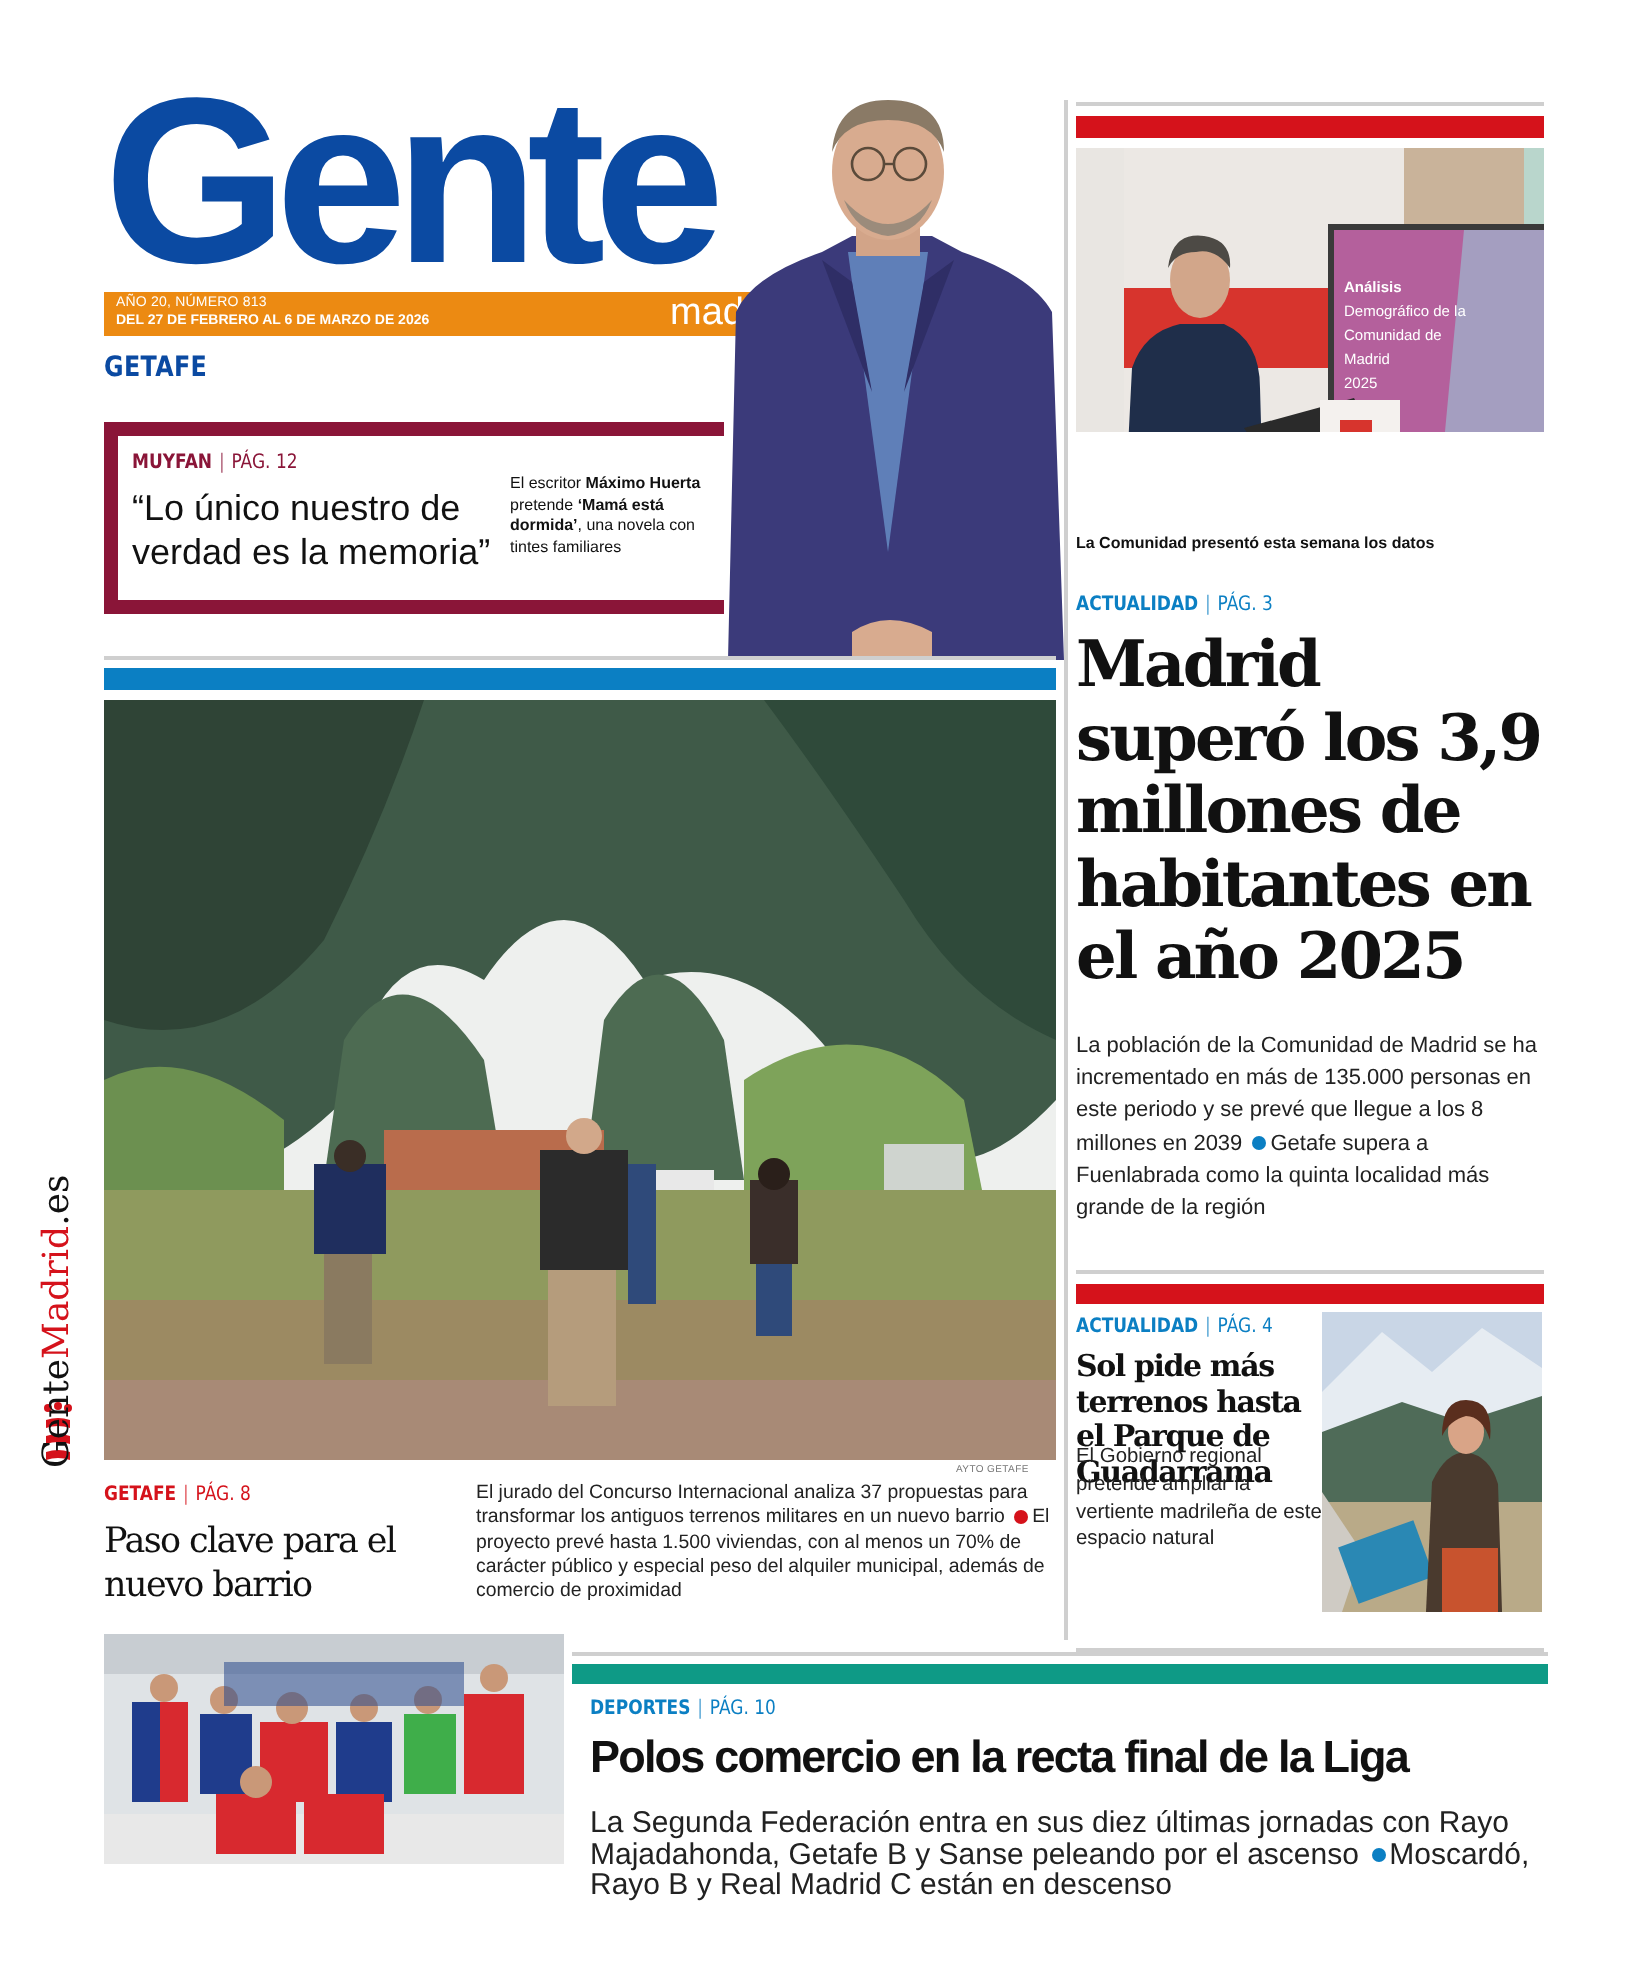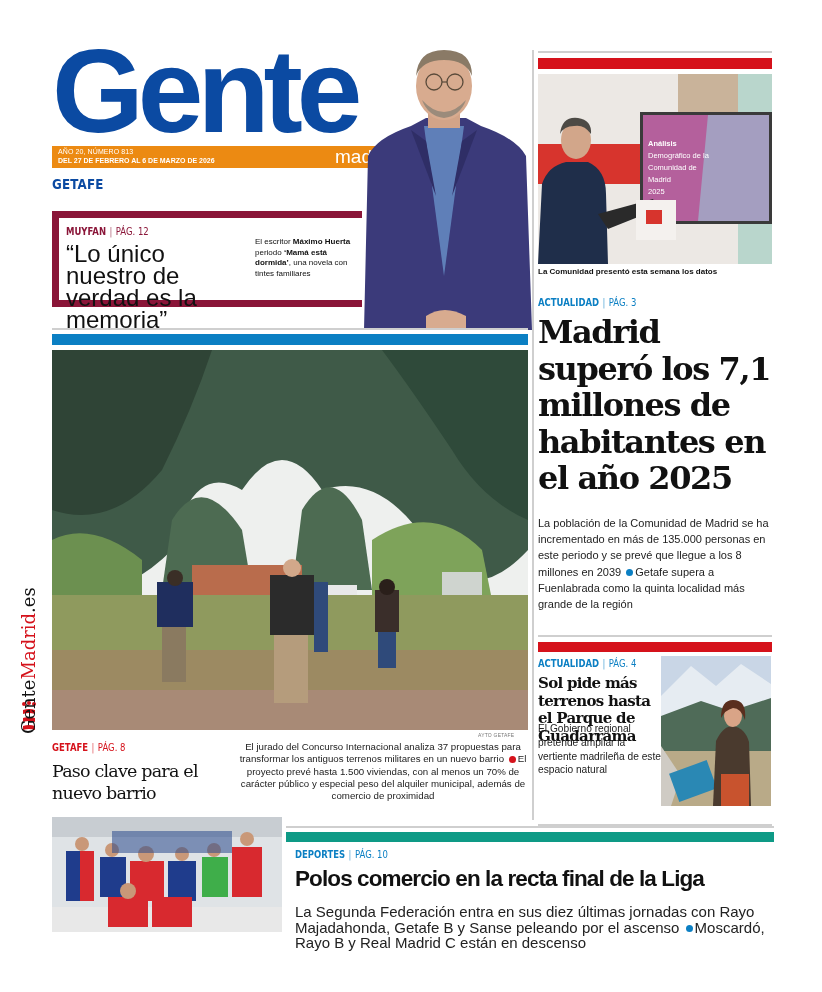--- a/index.html
+++ b/index.html
@@ -14,32 +14,32 @@
   .issue-l1 { left: 58px; top: 148px; font-size: 7px; color: #fff; font-weight: 400; letter-spacing: 0.1px; }
   .issue-l2 { left: 58px; top: 157px; font-size: 7px; color: #fff; font-weight: 700; }
   .edition { left: 335px; top: 146px; font-size: 19px; color: #fff; }
   .city { left: 52px; top: 176px; font-size: 14px; font-weight: 700; color: #0b4aa2; letter-spacing: 0.2px; font-family: "DejaVu Sans", sans-serif; transform: scaleX(0.85); transform-origin: left; }
 
   
   .muyfan-box { left: 52px; top: 211px; width: 310px; height: 96px; border: 7px solid #8a1538; border-right: none; background: #fff; }
   .muyfan-tag { left: 66px; top: 226px; font-size: 10px; font-weight: 700; color: #8a1538; font-family: "DejaVu Sans", sans-serif; transform: scaleX(0.85); transform-origin: left; }
   .muyfan-tag .sep, .sec-tag .sep { font-weight: 400; opacity: 0.7; margin: 0 4px; }
   .muyfan-tag .pg, .sec-tag .pg { font-weight: 400; }
-  .muyfan-quote { left: 66px; top: 243px; width: 180px; font-size: 24px; line-height: 22px; color: #111; font-family: "Liberation Sans", sans-serif; }
+  .muyfan-quote { left: 66px; top: 243px; width: 180px; font-size: 18px; line-height: 22px; color: #111; font-family: "Liberation Sans", sans-serif; }
   .muyfan-desc { left: 255px; top: 237px; width: 100px; font-size: 8px; line-height: 10.5px; color: #111; }
   .muyfan-desc b { font-weight: 700; }
 
   
   .portrait { left: 356px; top: 46px; width: 176px; height: 284px; }
 
   
   .vline-left { left: 532px; top: 50px; width: 2px; height: 770px; background: #cfcfcf; }
   .hline-top { left: 538px; top: 51px; width: 234px; height: 2px; background: #cfcfcf; }
   .red-bar { left: 538px; top: 58px; width: 234px; height: 11px; background: #d5121b; }
-  .photo-press { left: 538px; top: 74px; width: 234px; height: 190px; overflow: hidden; background: #e9e6e2; }
+  .photo-press { left: 538px; top: 74px; width: 234px; height: 142px; overflow: hidden; background: #e9e6e2; padding-left: 24px; }
   .caption-press { left: 538px; top: 267px; font-size: 8px; font-weight: 700; color: #111; }
 
   .sec-tag { font-size: 10px; font-weight: 700; color: #0b7fc3; font-family: "DejaVu Sans", sans-serif; transform: scaleX(0.85); transform-origin: left; white-space: nowrap; }
   .tag-actual1 { left: 538px; top: 297px; }
   .headline-main { left: 538px; top: 314px; width: 240px; font-family: "DejaVu Serif", serif; font-weight: 700;
     font-size: 32px; line-height: 36.5px; letter-spacing: -1.4px; color: #111; }
   .body-main { left: 538px; top: 515px; width: 240px; font-size: 11px; line-height: 16.2px; color: #222; }
   .dot { display: inline-block; width: 7px; height: 7px; border-radius: 50%; background: #0b7fc3; margin: 0 2px 1px 2px; vertical-align: middle; }
   .dot.red { background: #d5121b; }
 
@@ -53,21 +53,21 @@
   .hline-bot { left: 538px; top: 824px; width: 234px; height: 2px; background: #cfcfcf; }
 
   
   .hline-center-top { left: 52px; top: 328px; width: 476px; height: 2px; background: #cfcfcf; }
   .blue-bar { left: 52px; top: 334px; width: 476px; height: 11px; background: #0b7fc3; }
   .photo-park { left: 52px; top: 350px; width: 476px; height: 380px; overflow: hidden; }
   .credit { left: 478px; top: 732px; font-size: 5px; color: #777; letter-spacing: 0.2px; }
   .tag-getafe { left: 52px; top: 742px; color: #d5121b; }
   .headline-paso { left: 52px; top: 760px; width: 175px; font-family: "DejaVu Serif", serif; font-weight: 400;
     font-size: 17.5px; line-height: 22px; letter-spacing: -0.8px; color: #111; }
-  .body-paso { left: 238px; top: 741px; width: 290px; font-size: 9.7px; line-height: 12.3px; color: #222; text-align: center; }
+  .body-paso { left: 238px; top: 741px; width: 290px; font-size: 9.7px; line-height: 12.3px; color: #222; }
 
   
   .photo-sports { left: 52px; top: 817px; width: 230px; height: 115px; overflow: hidden; }
   .hline-sports { left: 286px; top: 826px; width: 488px; height: 2px; background: #cfcfcf; }
   .green-bar { left: 286px; top: 832px; width: 488px; height: 10px; background: #0e9a86; }
   .tag-dep { left: 295px; top: 849px; }
   .headline-dep { left: 295px; top: 864px; width: 480px; font-family: "Liberation Sans", sans-serif; font-weight: 700;
     font-size: 22.5px; line-height: 30px; letter-spacing: -0.9px; color: #111; }
   .body-dep { left: 295px; top: 904px; width: 480px; font-size: 15px; line-height: 15.5px; color: #222; }
 
@@ -86,21 +86,21 @@
 <div class="abs issue-l2">DEL 27 DE FEBRERO AL 6 DE MARZO DE 2026</div>
 <div class="abs edition">madrid</div>
 <div class="abs city">GETAFE</div>
 
 <div class="abs muyfan-box"></div>
 <div class="abs muyfan-tag">
   <span>MUYFAN</span><span class="sep">|</span><span class="pg">PÁG. 12</span>
 </div>
 <div class="abs muyfan-quote">“Lo único nuestro de verdad es la memoria”</div>
 <div class="abs muyfan-desc">
-  <span>El escritor </span><b>Máximo Huerta</b><span> periodo </span><b>‘Mamá está dormida’</b><span>, una novela con tintes familiares</span>
+  <span>El escritor </span><b>Máximo Huerta</b><span> pretende </span><b>‘Mamá está dormida’</b><span>, una novela con tintes familiares</span>
 </div>
 
 <div class="abs portrait">
   <svg width="176" height="284" viewBox="0 0 176 284">
     <path d="M8 284 L12 110 Q20 92 55 80 L70 72 L110 72 L125 80 Q160 92 170 110 L176 284 Z" fill="#3b3a7a"></path>
     <path d="M68 80 L88 230 L108 80 Z" fill="#5f7fb8"></path>
     <path d="M55 84 L80 150 L70 95 Z" fill="#2f2e66"></path>
     <path d="M121 84 L96 150 L106 95 Z" fill="#2f2e66"></path>
     <rect x="72" y="60" width="32" height="22" fill="#d2a488"></rect>
     <ellipse cx="88" cy="40" rx="28" ry="34" fill="#d8ab8f"></ellipse>
@@ -136,21 +136,21 @@
     <polygon points="60,140 115,125 120,135 70,155" fill="#2a2a2a"></polygon>
     <rect x="98" y="126" width="40" height="40" fill="#f4f1ee"></rect>
     <rect x="108" y="136" width="16" height="14" fill="#d7342d"></rect>
   </svg>
 </div>
 <div class="abs caption-press">La Comunidad presentó esta semana los datos</div>
 
 <div class="abs sec-tag tag-actual1">
   <span>ACTUALIDAD</span><span class="sep">|</span><span class="pg">PÁG. 3</span>
 </div>
-<div class="abs headline-main">Madrid superó los 7,1 millones de habitantes en el año 2025</div>
+<div class="abs headline-main">Madrid superó los 3,9 millones de habitantes en el año 2025</div>
 <div class="abs body-main">
   <span>La población de la Comunidad de Madrid se ha incrementado en más de 135.000 personas en este periodo y se prevé que llegue a los 8 millones en 2039</span>
   <span class="dot"></span><span>Getafe supera a Fuenlabrada como la quinta localidad más grande de la región</span>
 </div>
 
 <div class="abs hline-mid"></div>
 <div class="abs red-bar2"></div>
 <div class="abs sec-tag tag-actual2">
   <span>ACTUALIDAD</span><span class="sep">|</span><span class="pg">PÁG. 4</span>
 </div>

